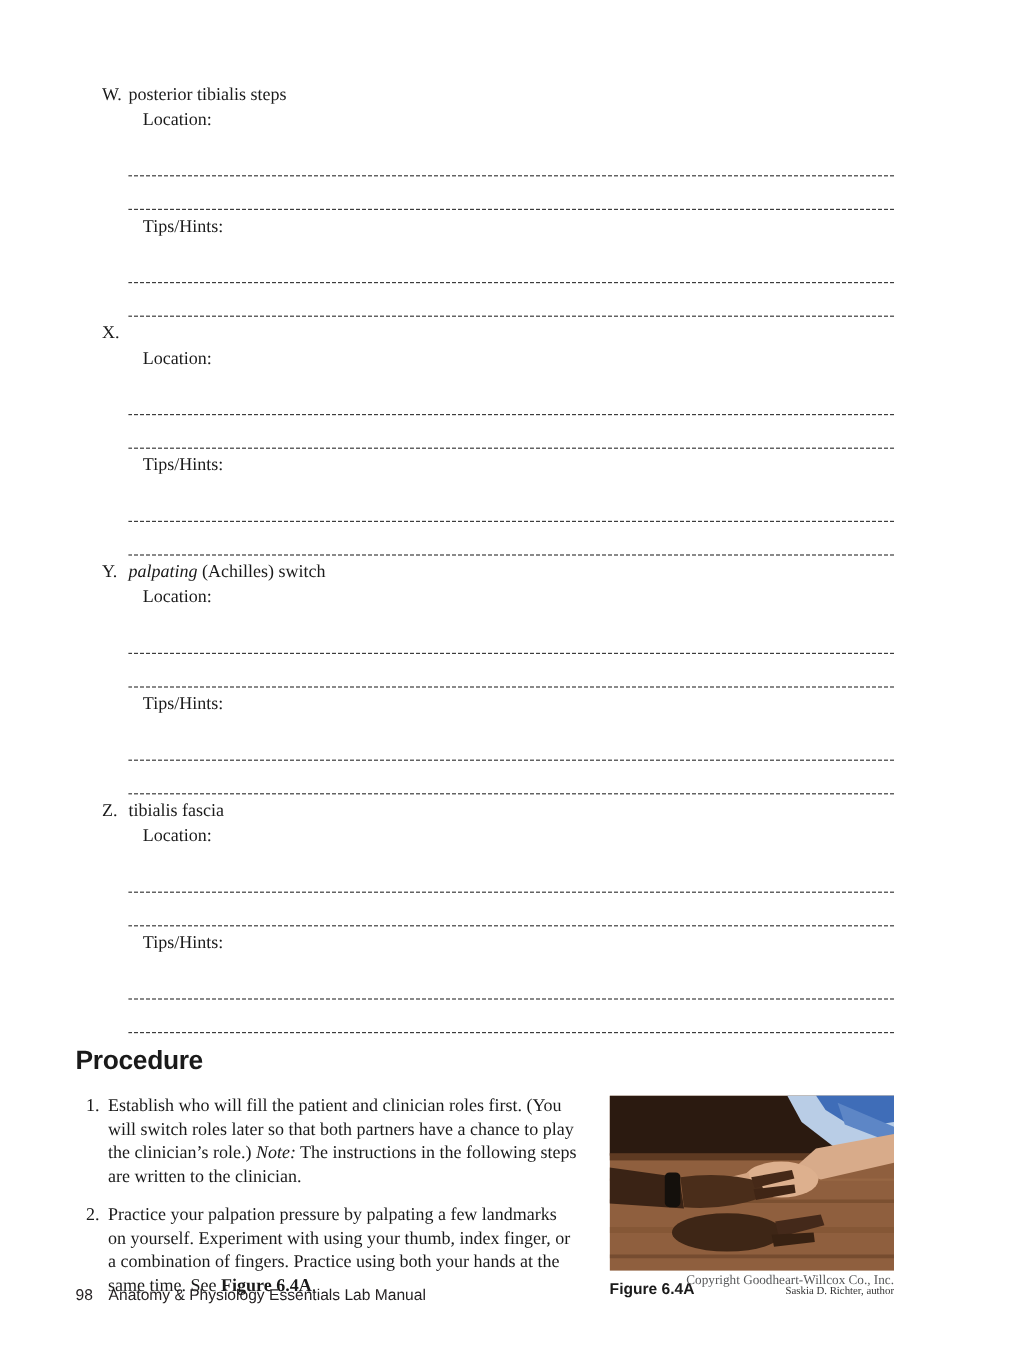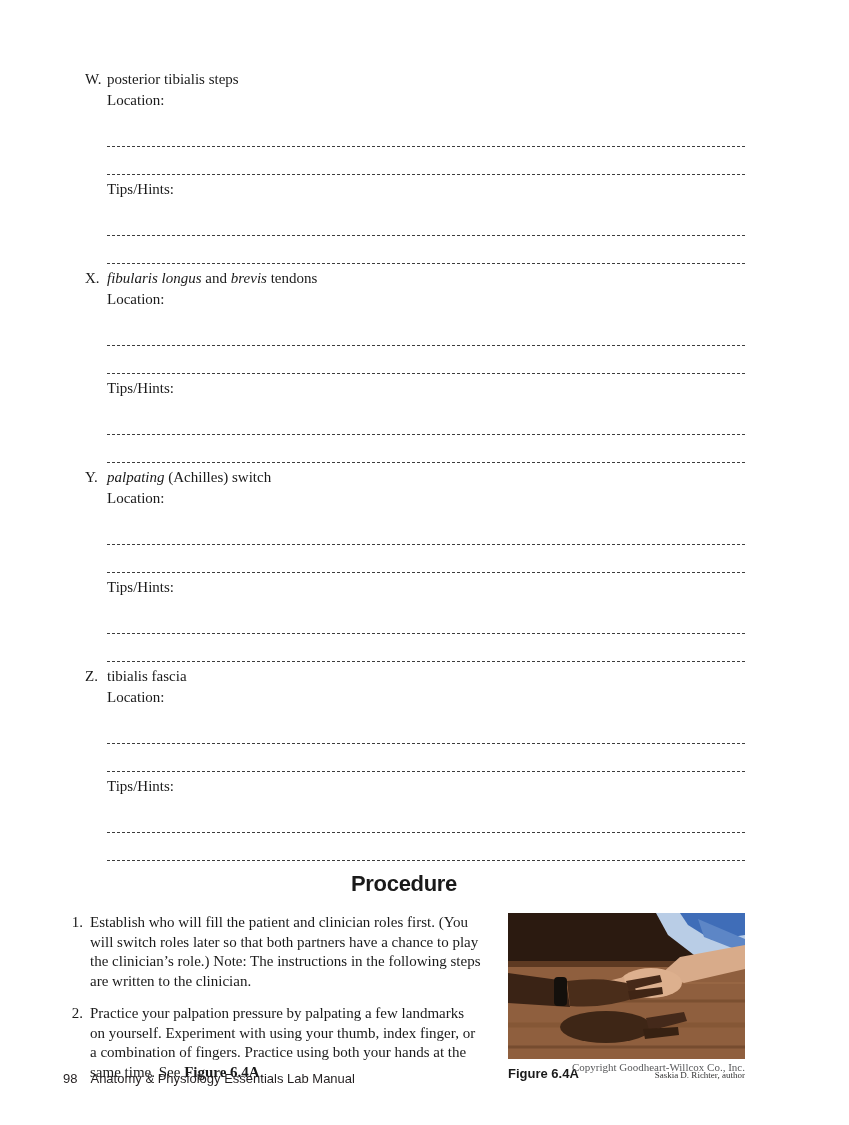--- a/index.html
+++ b/index.html
@@ -14,37 +14,36 @@
   .content {
     position: absolute;
     top: 70px;
     left: 63px;
     width: 682px;
   }
   
   .palp-item { font-size: 15px; line-height: 19px; }
   .item-heading { display: flex; margin-bottom: 2px; padding-left: 22px; }
   .item-letter { width: 22px; flex-shrink: 0; }
-  .label { margin-left: 44px; }
+  .label { margin-left: 56px; }
   .writing-line {
     margin-left: 44px;
     height: 1px;
     background: repeating-linear-gradient(to right, #3d3d3d 0, #3d3d3d 3px, transparent 3px, transparent 5px);
   }
   .writing-line.l1 { margin-top: 36px; }
   .writing-line.l2 { margin-top: 27px; margin-bottom: 5px; }
   
   .procedure-heading {
     font-family: "Liberation Sans", sans-serif;
     font-weight: bold;
     font-size: 22px;
     letter-spacing: -0.3px;
     margin-top: 10px;
     margin-bottom: 16px;
-    text-align: center;
   }
   .steps-row { display: flex; }
   .steps { width: 418px; flex-shrink: 0; }
   .step { display: flex; font-size: 15px; line-height: 19.5px; margin-bottom: 13px; }
   .step-num { width: 20px; text-align: right; padding-right: 0; flex-shrink: 0; }
   .step-text { padding-left: 7px; }
   .figure-col { width: 237px; margin-left: 27px; }
   .figure-photo { width: 237px; height: 146px; display: block; }
   .figure-caption-row {
     display: flex;
@@ -97,21 +96,20 @@
     <div class="writing-line l1"></div>
     <div class="writing-line l2"></div>
     <div class="label">Tips/Hints:</div>
     <div class="writing-line l1"></div>
     <div class="writing-line l2"></div>
   </div>
 
   <div class="palp-item">
     <div class="item-heading">
       <span class="item-letter">X.</span>
-      <span class="item-name"><span style="font-style: italic;">fibularis longus</span><span> and </span><span style="font-style: italic;">brevis</span><span> tendons</span></span>
     </div>
     <div class="label">Location:</div>
     <div class="writing-line l1"></div>
     <div class="writing-line l2"></div>
     <div class="label">Tips/Hints:</div>
     <div class="writing-line l1"></div>
     <div class="writing-line l2"></div>
   </div>
 
   <div class="palp-item">
@@ -139,21 +137,21 @@
     <div class="writing-line l1"></div>
     <div class="writing-line l2"></div>
   </div>
 
   <h1 class="procedure-heading">Procedure</h1>
 
   <div class="steps-row">
     <div class="steps">
       <div class="step">
         <span class="step-num">1.</span>
-        <span class="step-text"><span>Establish who will fill the patient and clinician roles first. (You will switch roles later so that both partners have a chance to play the clinician’s role.) </span><span style="">Note:</span><span> The instructions in the following steps are written to the clinician.</span></span>
+        <span class="step-text"><span>Establish who will fill the patient and clinician roles first. (You will switch roles later so that both partners have a chance to play the clinician’s role.) </span><span style="font-style: italic;">Note:</span><span> The instructions in the following steps are written to the clinician.</span></span>
       </div>
       <div class="step">
         <span class="step-num">2.</span>
         <span class="step-text"><span>Practice your palpation pressure by palpating a few landmarks on yourself. Experiment with using your thumb, index finger, or a combination of fingers. Practice using both your hands at the same time. See </span><span style="font-weight: bold;">Figure 6.4A</span><span>.</span></span>
       </div>
     </div>
 
     <div class="figure-col">
       <svg class="figure-photo" viewBox="0 0 237 146" xmlns="http://www.w3.org/2000/svg" aria-label="photo of palpation practice">
 

